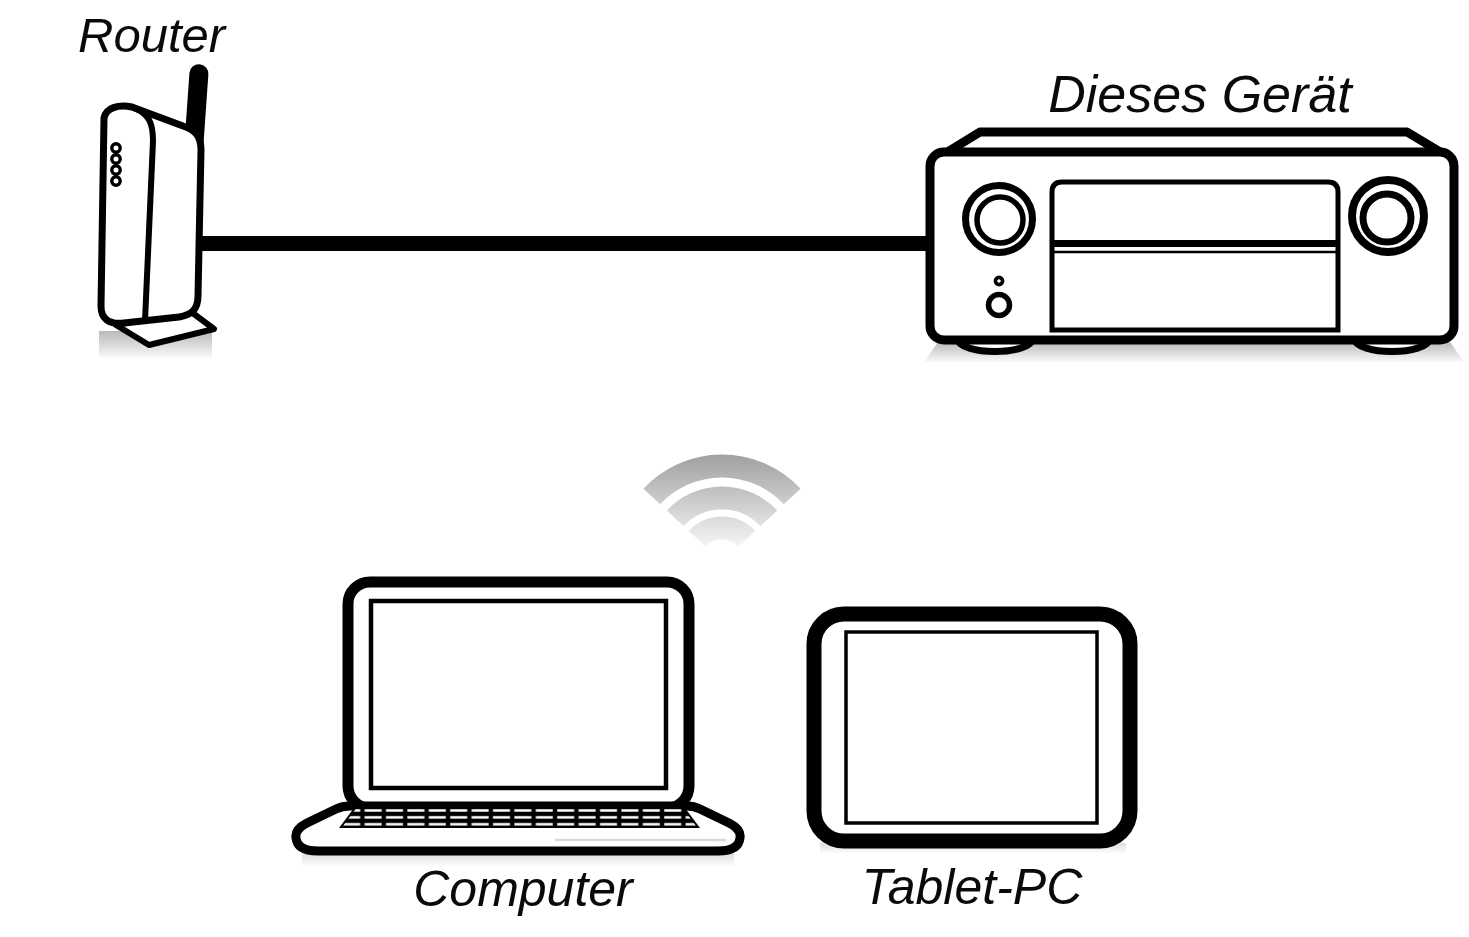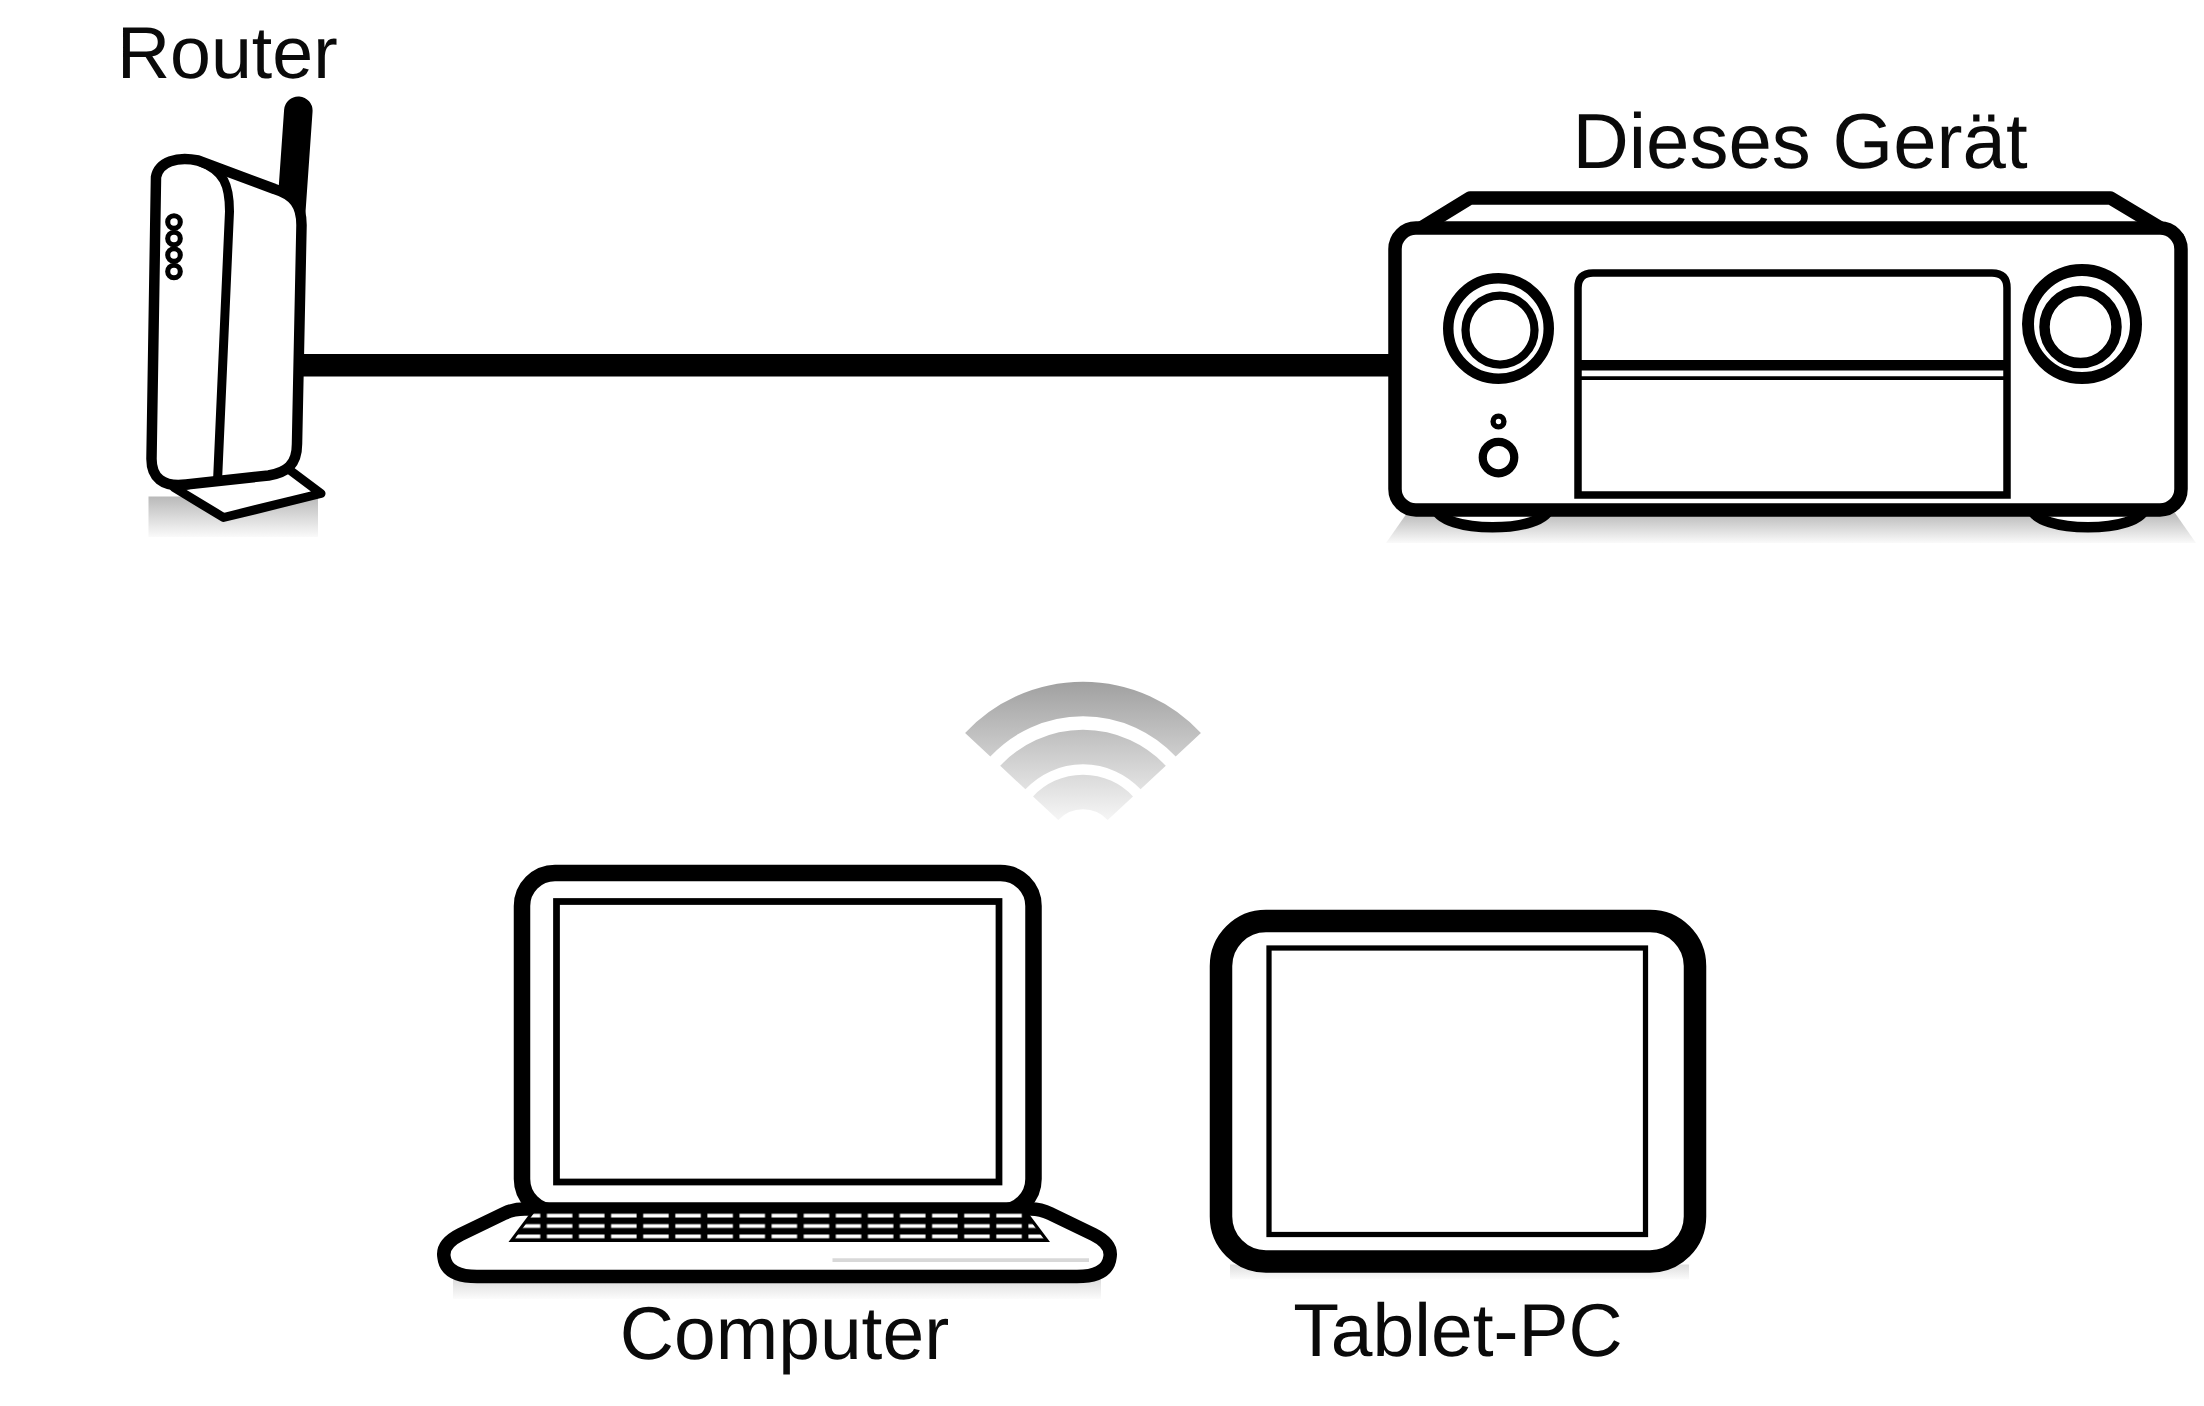--- a/index.html
+++ b/index.html
@@ -7,20 +7,21 @@
     padding: 0;
     background: #ffffff;
     font-family: "Liberation Sans", sans-serif;
   }
   .canvas {
     position: relative;
     width: 1469px;
     height: 937px;
     background: #ffffff;
     overflow: hidden;
+    font-style: italic;
   }
   svg { display: block; }
   text.label {
     fill: #0a0a0a;
     font-family: "Liberation Sans", sans-serif;
   }
 </style>
 </head>
 <body>
 

